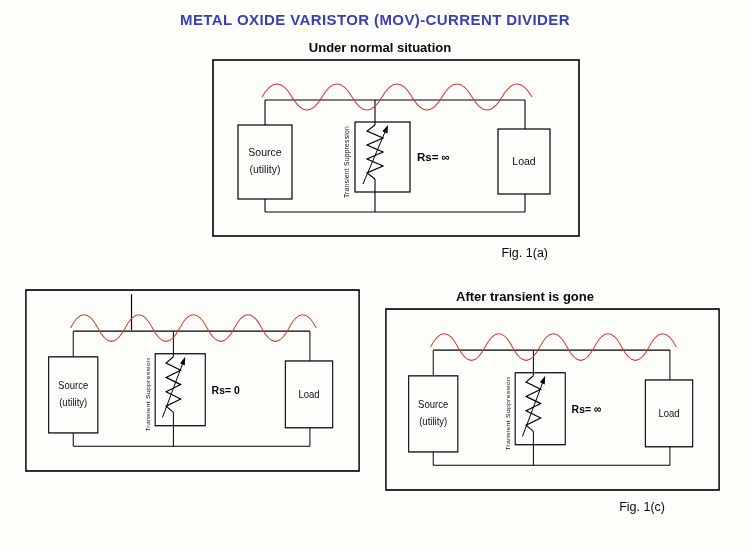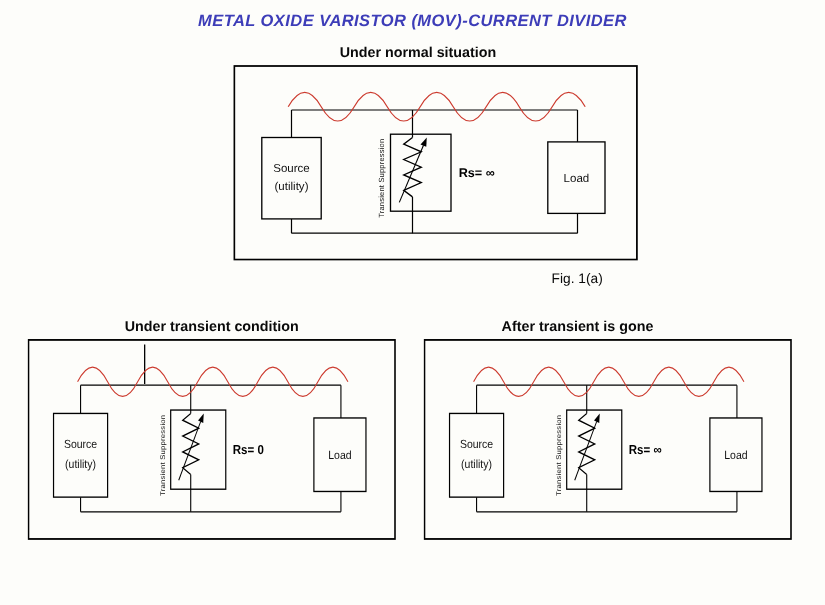--- a/index.html
+++ b/index.html
@@ -5,21 +5,21 @@
   html,body{margin:0;padding:0;}
   body{
     width:750px;height:550px;position:relative;overflow:hidden;
     background:#fdfdfa;
     font-family:"Liberation Sans","DejaVu Sans",sans-serif;
     color:#111;
   }
   .page-title{
     position:absolute;top:11px;left:0;width:750px;
     text-align:center;font-size:15px;font-weight:bold;
-    color:#3d3db8;letter-spacing:.4px;font-style:italic;
+    color:#3d3db8;letter-spacing:.4px;
   }
   .figure{position:absolute;}
   .fig-a{left:212px;top:40px;width:336px;}
   .fig-b{left:25px;top:289px;width:335px;}
   .fig-c{left:385px;top:289px;width:280px;}
   .fig-heading{
     text-align:center;font-size:13px;font-weight:bold;
     color:#0a0a0a;margin:0 0 4px 0;
   }
   .fig-caption{
@@ -59,21 +59,20 @@
     <polygon points="176,66 175.5,74.5 170.3,72.3" fill="#000"></polygon>
     <text x="137" y="103" text-anchor="middle" transform="rotate(-90 137 103)" class="supp-label">Transient Suppression</text>
     <text x="205" y="102" class="rs-label">Rs= ∞</text>
     <rect x="286" y="70" width="52" height="65" fill="#fdfdfa" stroke="#000" stroke-width="1.2"></rect>
     <text x="312" y="106" text-anchor="middle" class="box-label">Load</text>
   </svg>
   <div class="fig-caption">Fig. 1(a)</div>
 </div>
 
 <div class="figure fig-b">
-  <div class="fig-heading">Under transient condition</div>
   <svg width="335" height="183" viewBox="0 0 368 178" preserveAspectRatio="none">
     <rect x="1" y="1" width="366" height="176" fill="none" stroke="#000" stroke-width="1.6"></rect>
     <g stroke="#000" stroke-width="1.1" fill="none">
       <line x1="53" y1="41" x2="313" y2="41"></line>
       <line x1="53" y1="41" x2="53" y2="66"></line>
       <line x1="53" y1="140" x2="53" y2="153"></line>
       <line x1="53" y1="153" x2="313" y2="153"></line>
       <line x1="313" y1="41" x2="313" y2="70"></line>
       <line x1="313" y1="135" x2="313" y2="153"></line>
       <line x1="163" y1="41" x2="163" y2="66"></line>
@@ -115,13 +114,14 @@
     <text x="53" y="114" text-anchor="middle" class="box-label">(utility)</text>
     <rect x="143" y="63" width="55" height="70" fill="none" stroke="#000" stroke-width="1.2"></rect>
     <polyline points="163,66 155,72 171,79 155,86 171,93 155,100 171,107 155,114 163,120" fill="none" stroke="#000" stroke-width="1.2"></polyline>
     <line x1="151" y1="125" x2="173" y2="73" stroke="#000" stroke-width="1"></line>
     <polygon points="176,66 175.5,74.5 170.3,72.3" fill="#000"></polygon>
     <text x="137" y="103" text-anchor="middle" transform="rotate(-90 137 103)" class="supp-label">Transient Suppression</text>
     <text x="205" y="102" class="rs-label">Rs= ∞</text>
     <rect x="286" y="70" width="52" height="65" fill="#fdfdfa" stroke="#000" stroke-width="1.2"></rect>
     <text x="312" y="106" text-anchor="middle" class="box-label">Load</text>
   </svg>
+  <div class="fig-caption">Fig. 1(c)</div>
 </div>
 
 </body></html>

